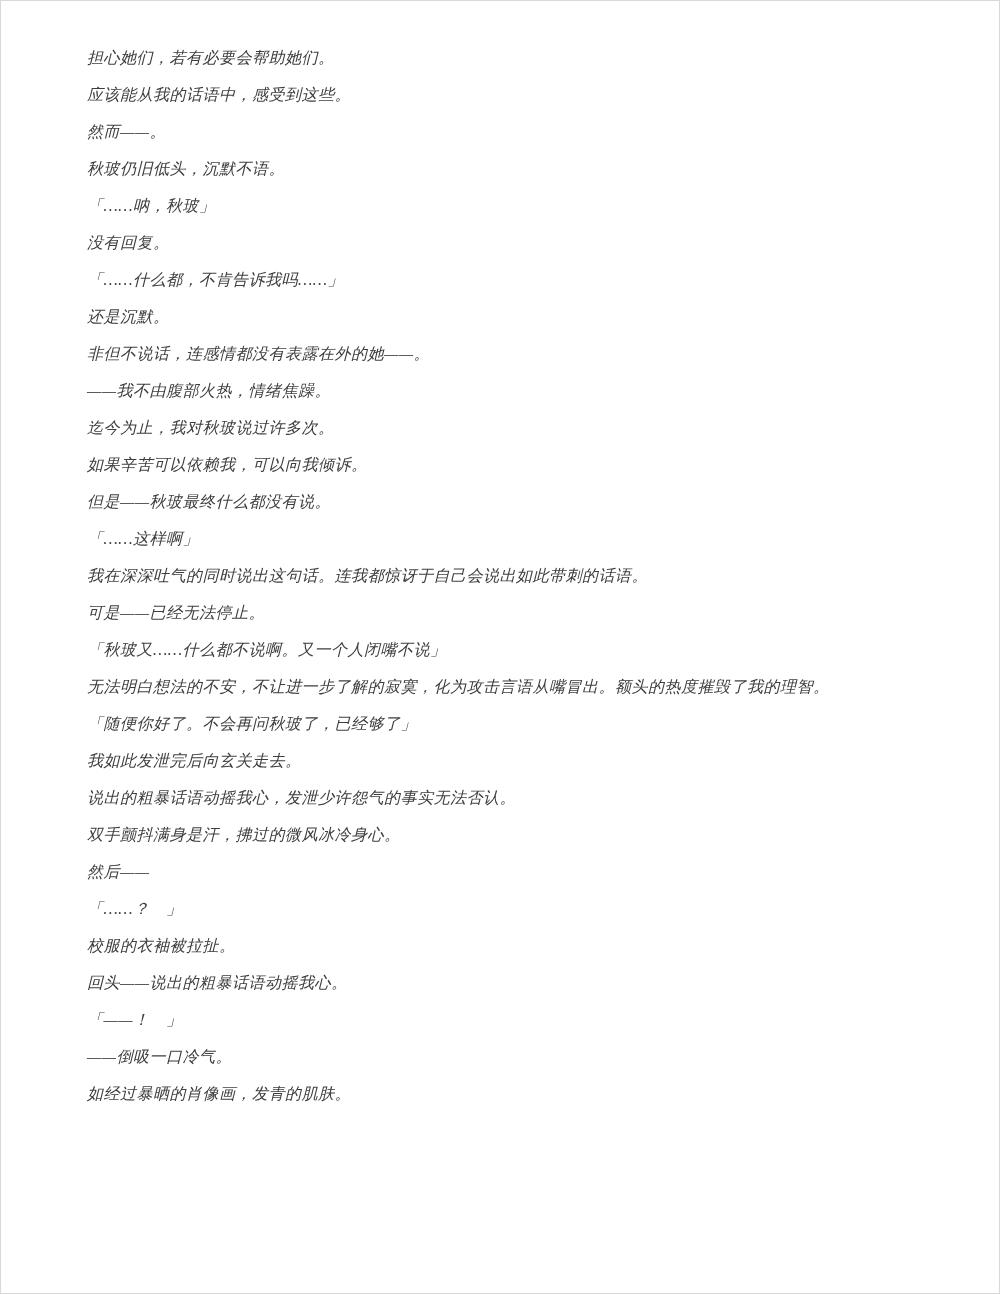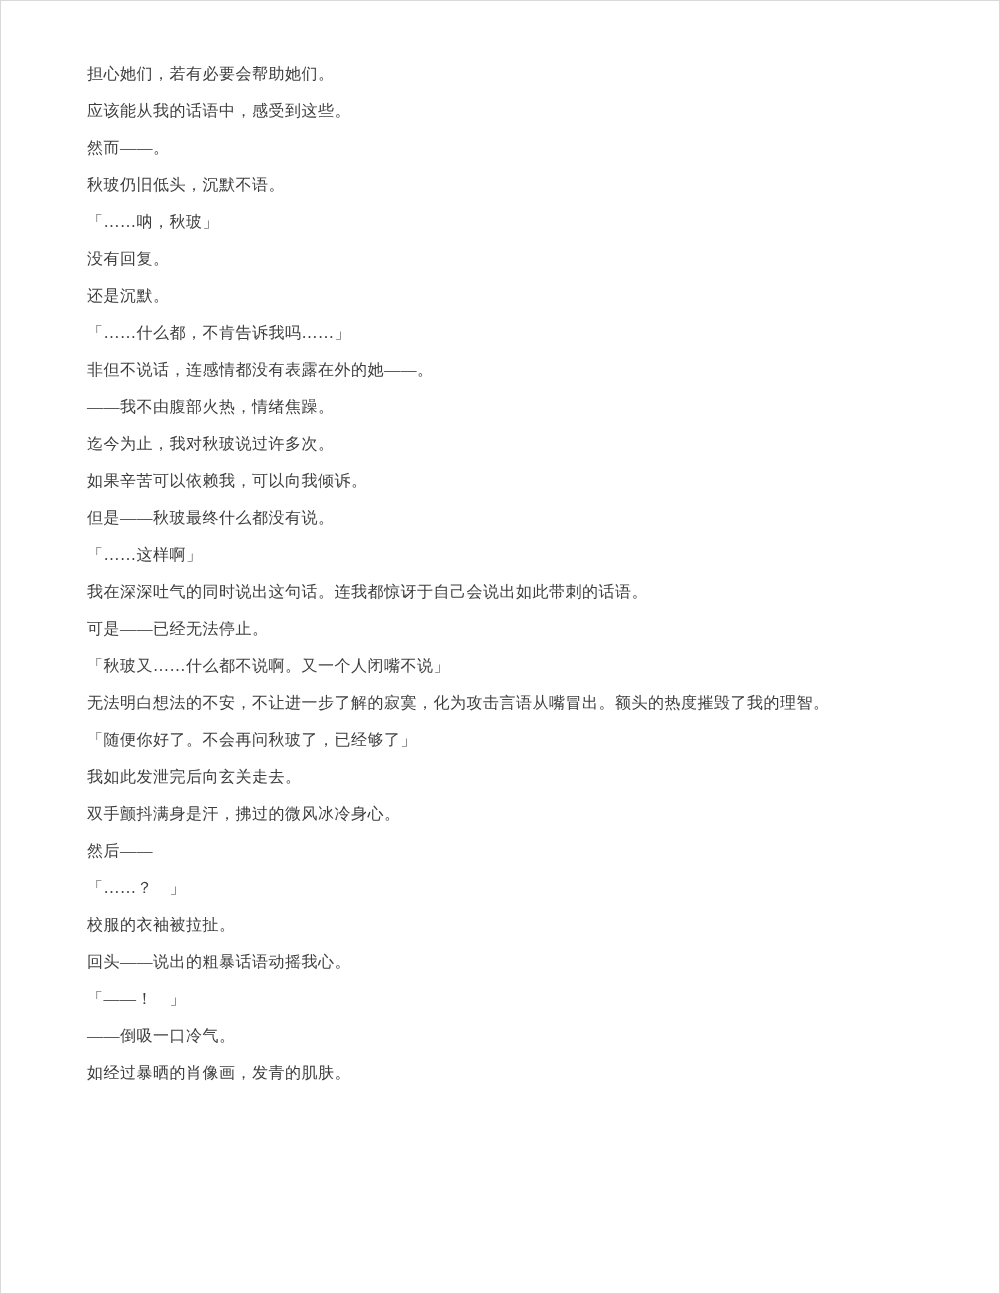--- a/index.html
+++ b/index.html
@@ -18,53 +18,55 @@
     height: 1294px;
     background: var(--page-bg);
     border: 1px solid var(--border-color);
     overflow: hidden;
     font-family: "Liberation Serif", "DejaVu Serif", serif;
   }
   .content {
     padding: 49px 60px 0 86px;
   }
   .content p {
-    margin: 16px 0 21px 0;
+    margin: 0 0 21px 0;
     font-size: 16px;
     line-height: 16px;
     letter-spacing: 0.5px;
     color: var(--text-color);
     white-space: nowrap;
+    font-style: italic;
   }
 </style>
 </head>
 <body>
 
 <div class="page">
   <div class="content">
       <p>担心她们，若有必要会帮助她们。</p>
       <p>应该能从我的话语中，感受到这些。</p>
       <p>然而——。</p>
       <p>秋玻仍旧低头，沉默不语。</p>
       <p>「……呐，秋玻」</p>
       <p>没有回复。</p>
+      <p>「……什么都，不肯告诉我吗……」</p>
       <p>还是沉默。</p>
-      <p>「……什么都，不肯告诉我吗……」</p>
       <p>非但不说话，连感情都没有表露在外的她——。</p>
       <p>——我不由腹部火热，情绪焦躁。</p>
       <p>迄今为止，我对秋玻说过许多次。</p>
       <p>如果辛苦可以依赖我，可以向我倾诉。</p>
       <p>但是——秋玻最终什么都没有说。</p>
       <p>「……这样啊」</p>
       <p>我在深深吐气的同时说出这句话。连我都惊讶于自己会说出如此带刺的话语。</p>
       <p>可是——已经无法停止。</p>
       <p>「秋玻又……什么都不说啊。又一个人闭嘴不说」</p>
       <p>无法明白想法的不安，不让进一步了解的寂寞，化为攻击言语从嘴冒出。额头的热度摧毁了我的理智。</p>
       <p>「随便你好了。不会再问秋玻了，已经够了」</p>
       <p>我如此发泄完后向玄关走去。</p>
+      <p>说出的粗暴话语动摇我心，发泄少许怨气的事实无法否认。</p>
       <p>双手颤抖满身是汗，拂过的微风冰冷身心。</p>
       <p>然后——</p>
       <p>「……？　」</p>
       <p>校服的衣袖被拉扯。</p>
       <p>回头——说出的粗暴话语动摇我心。</p>
       <p>「——！　」</p>
       <p>——倒吸一口冷气。</p>
       <p>如经过暴晒的肖像画，发青的肌肤。</p>
     </div>
 </div>

